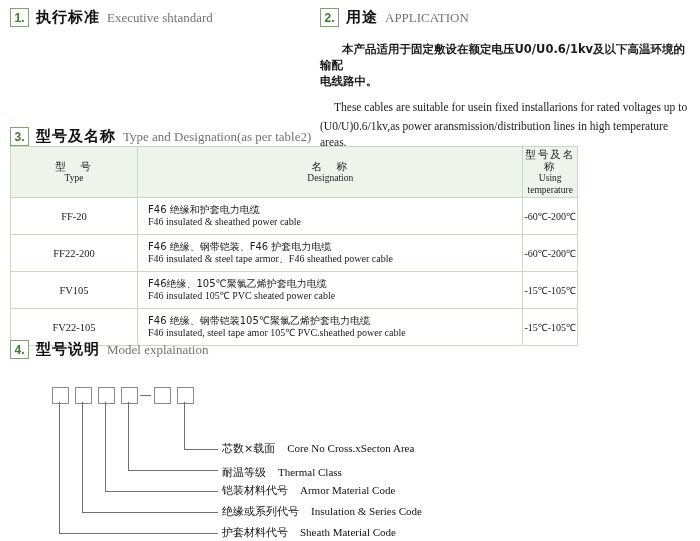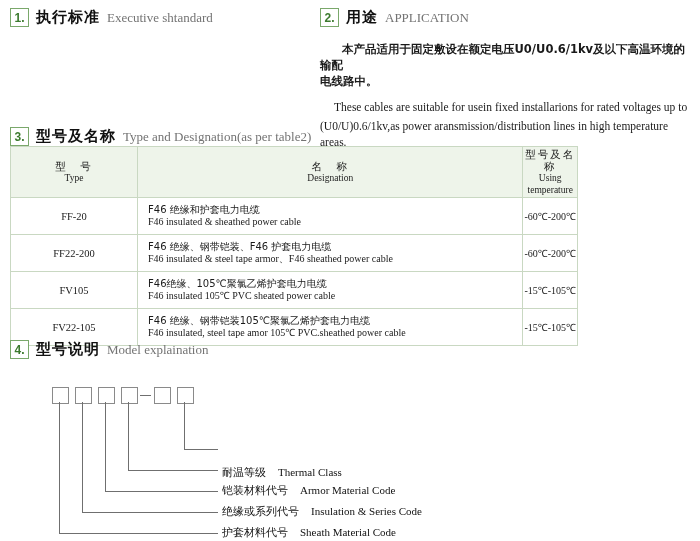--- a/index.html
+++ b/index.html
@@ -181,20 +181,23 @@
 
       <div class="vline" style="left:95px;top:25px;height:89px;"></div>
       <div class="hline" style="left:95px;top:114px;width:113px;"></div>
 
       <div class="vline" style="left:72px;top:25px;height:110px;"></div>
       <div class="hline" style="left:72px;top:135px;width:136px;"></div>
 
       <div class="vline" style="left:49px;top:25px;height:131px;"></div>
       <div class="hline" style="left:49px;top:156px;width:159px;"></div>
 
+      <div class="lbl" style="left:212px;top:64px;">
+        <span class="cn">芯数×载面</span><span class="en">Core No Cross.xSecton Area</span>
+      </div>
       <div class="lbl" style="left:212px;top:88px;">
         <span class="cn">耐温等级</span><span class="en">Thermal Class</span>
       </div>
       <div class="lbl" style="left:212px;top:127px;">
         <span class="cn">绝缘或系列代号</span><span class="en">Insulation &amp; Series Code</span>
       </div>
       <div class="lbl" style="left:212px;top:106px;">
         <span class="cn">铠装材料代号</span><span class="en">Armor Material Code</span>
       </div>
       <div class="lbl" style="left:212px;top:148px;">

